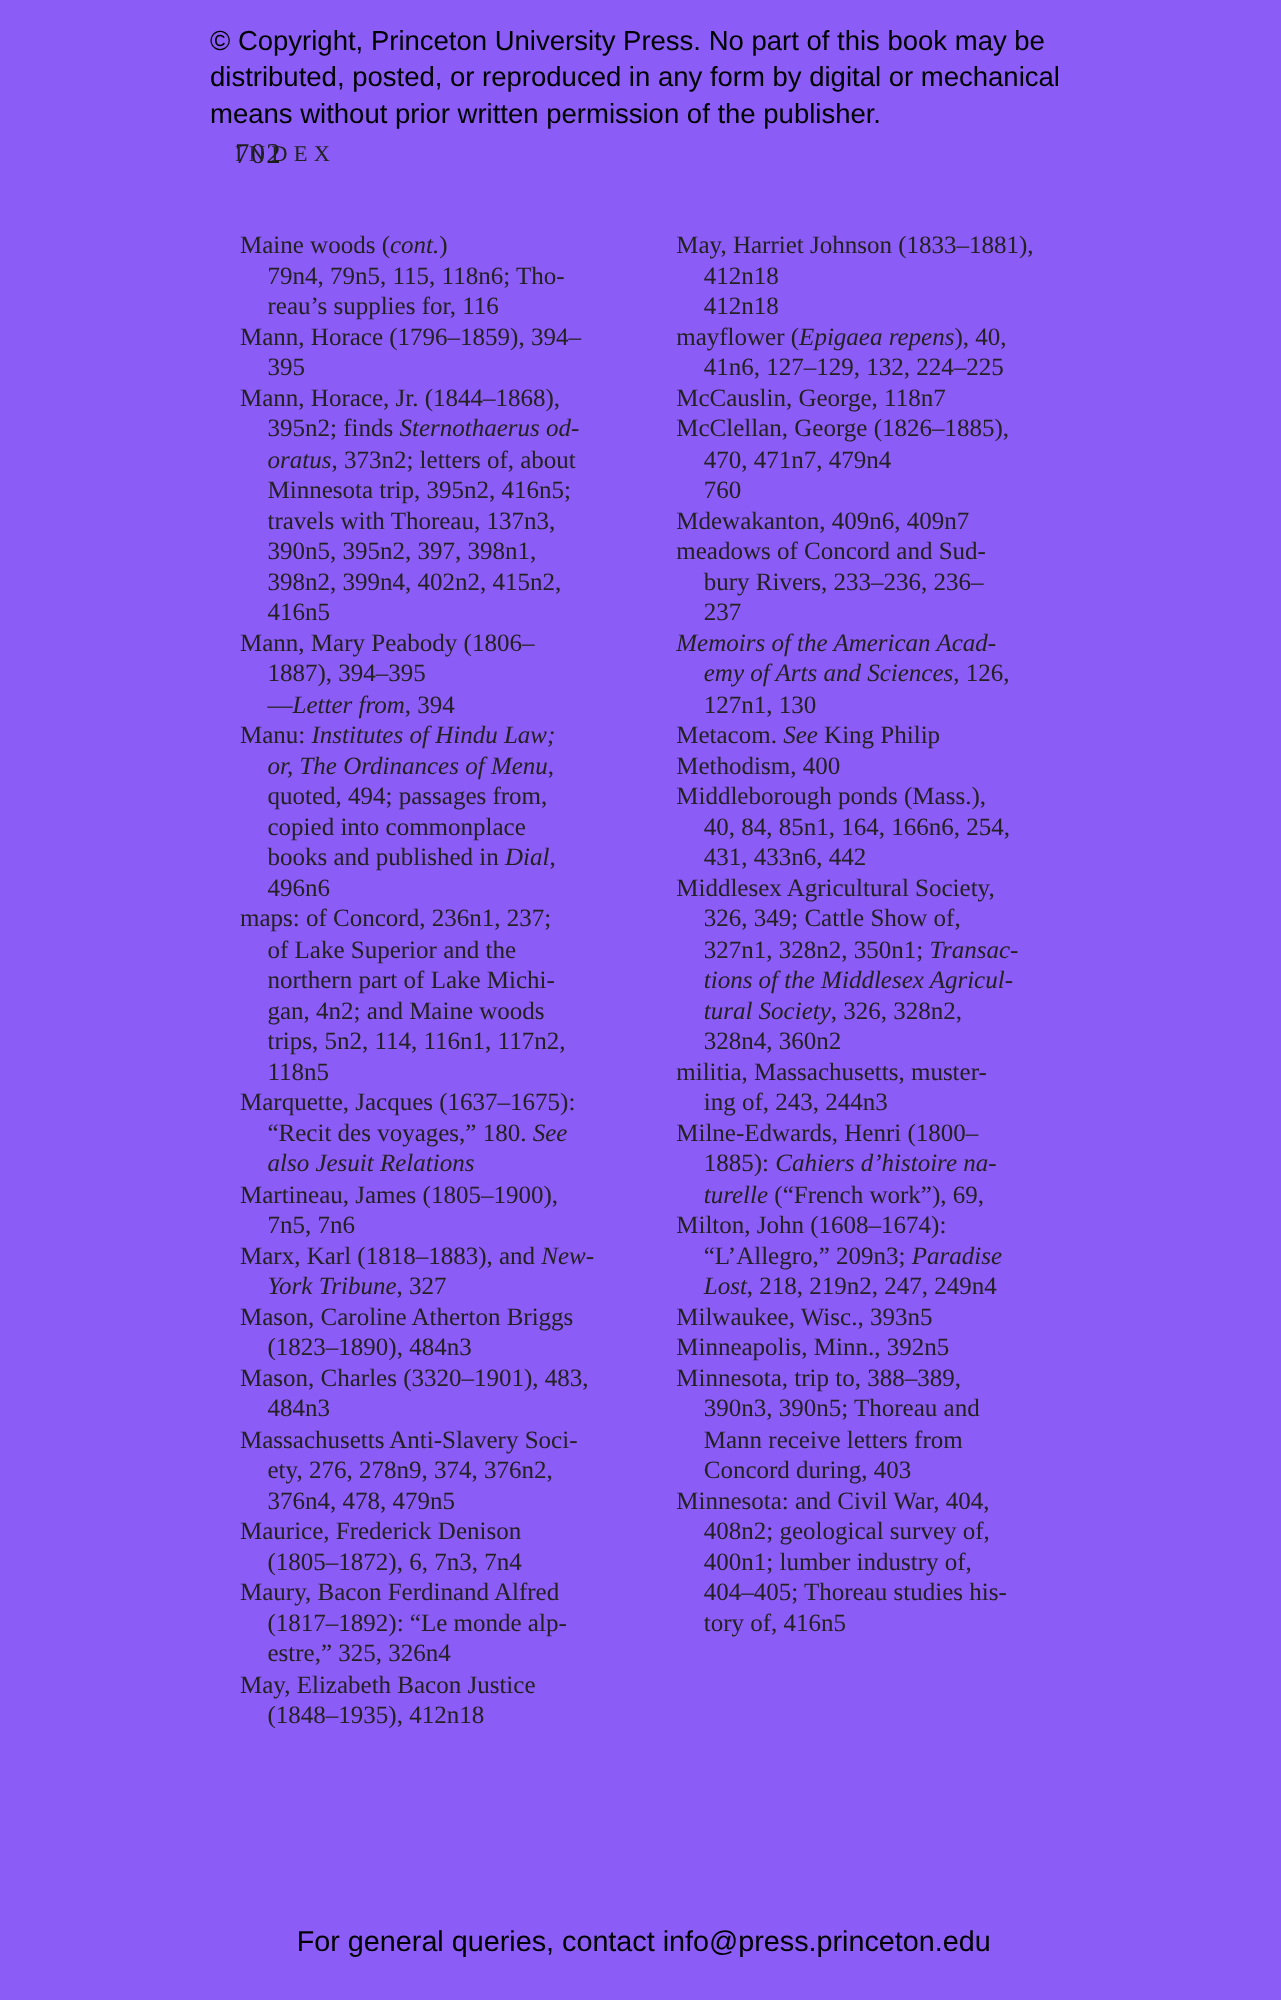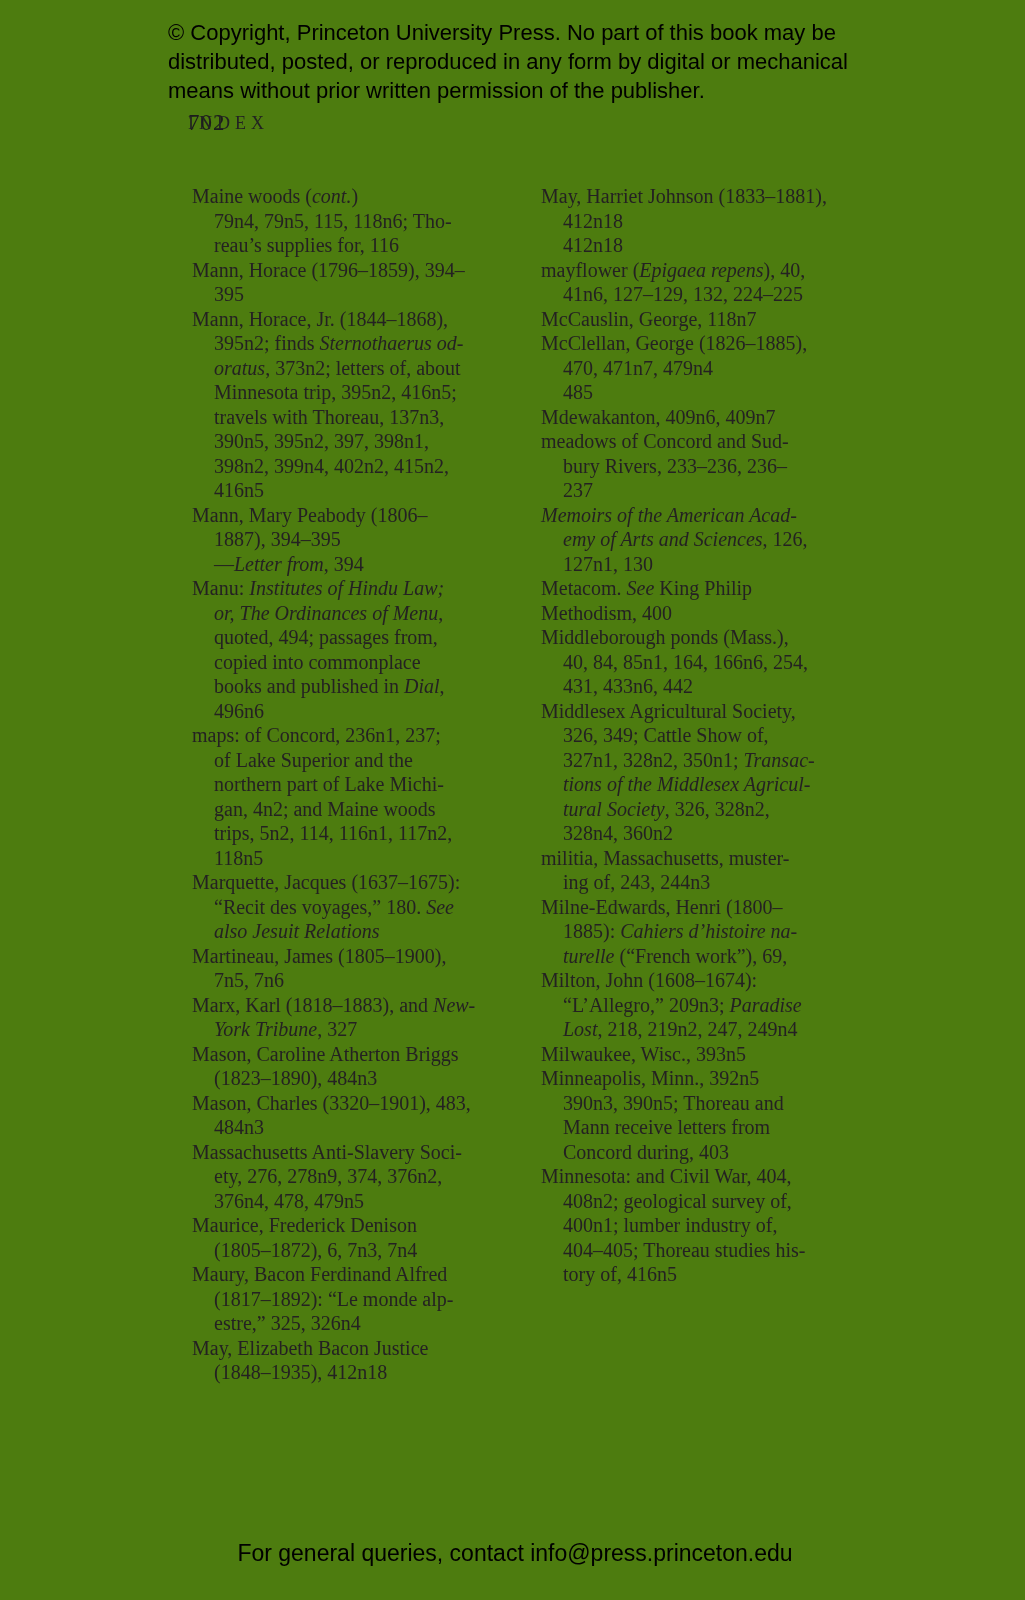--- a/index.html
+++ b/index.html
@@ -1,20 +1,20 @@
 <!DOCTYPE html>
 <html><head>
 <meta charset="utf-8">
 <style>
   * { margin:0; padding:0; box-sizing:border-box; }
   html, body { width:1025px; }
   body { height:1600px; background:#f6f6f6; position:relative; }
   .page {
     position:absolute; left:0; top:0; width:1025px; height:1600px;
-    background:#4d7c0f; overflow:hidden;
+    background:#8b5cf6; overflow:hidden;
   }
   .copyright {
     position:absolute; left:168px; top:18px; width:720px;
     font-family:"Liberation Sans", sans-serif;
     font-size:22px; line-height:29px; color:#000000;
   }
   .header-row { position:absolute; left:188px; top:108px; width:658px; height:32px; }
   .page-number {
     position:absolute; left:0; top:2px;
     font-family:"Liberation Serif", serif;
@@ -154,21 +154,21 @@
           <div class="line ind"><span>41n6, 127–129, 132, 224–225</span></div>
         </div>
         <div class="entry">
           <div class="line"><span>McCauslin, George, 118n7</span></div>
         </div>
         <div class="entry">
           <div class="line"><span>McClellan, George (1826–1885),</span></div>
           <div class="line ind"><span>470, 471n7, 479n4</span></div>
         </div>
         <div class="entry">
-          <div class="line ind"><span>485</span></div>
+          <div class="line ind"><span>760</span></div>
         </div>
         <div class="entry">
           <div class="line"><span>Mdewakanton, 409n6, 409n7</span></div>
         </div>
         <div class="entry">
           <div class="line"><span>meadows of Concord and Sud-</span></div>
           <div class="line ind"><span>bury Rivers, 233–236, 236–</span></div>
           <div class="line ind"><span>237</span></div>
         </div>
         <div class="entry">
@@ -209,20 +209,21 @@
           <div class="line ind"><span>“L’Allegro,” 209n3; </span><span class="it">Paradise</span></div>
           <div class="line ind"><span class="it">Lost</span><span>, 218, 219n2, 247, 249n4</span></div>
         </div>
         <div class="entry">
           <div class="line"><span>Milwaukee, Wisc., 393n5</span></div>
         </div>
         <div class="entry">
           <div class="line"><span>Minneapolis, Minn., 392n5</span></div>
         </div>
         <div class="entry">
+          <div class="line"><span>Minnesota, trip to, 388–389,</span></div>
           <div class="line ind"><span>390n3, 390n5; Thoreau and</span></div>
           <div class="line ind"><span>Mann receive letters from</span></div>
           <div class="line ind"><span>Concord during, 403</span></div>
         </div>
         <div class="entry">
           <div class="line"><span>Minnesota: and Civil War, 404,</span></div>
           <div class="line ind"><span>408n2; geological survey of,</span></div>
           <div class="line ind"><span>400n1; lumber industry of,</span></div>
           <div class="line ind"><span>404–405; Thoreau studies his-</span></div>
           <div class="line ind"><span>tory of, 416n5</span></div>

